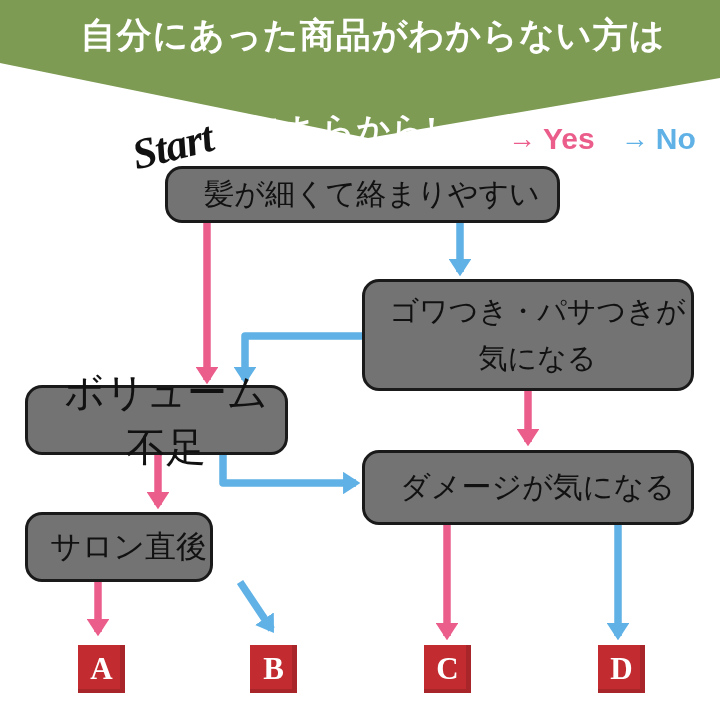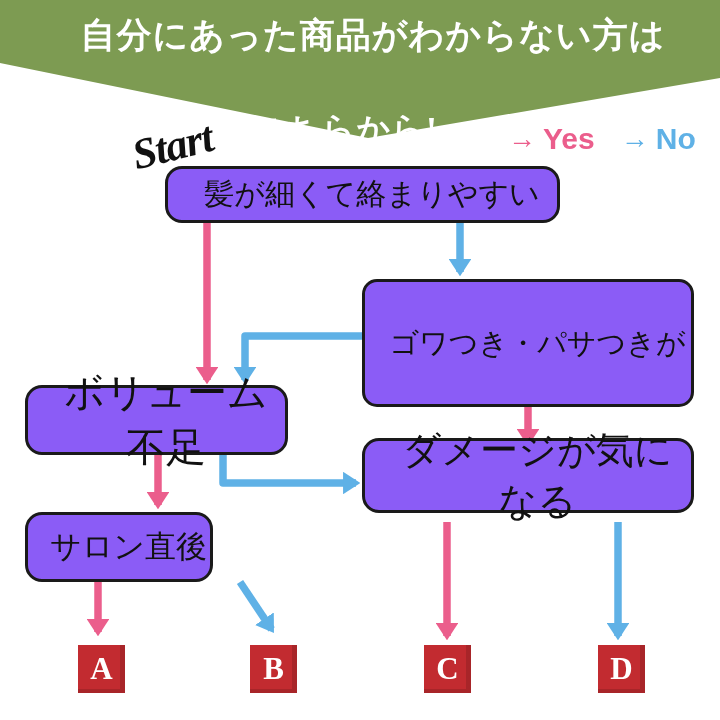--- a/index.html
+++ b/index.html
@@ -31,28 +31,28 @@
   .legend-arrow{font-weight:400;font-size:28px;line-height:1;}
   
   .start-label{
     position:absolute;left:133px;top:131px;z-index:4;
     font-family:"Liberation Serif","DejaVu Serif",serif;
     font-size:43px;font-weight:bold;font-style:italic;color:#111;
     transform:rotate(-14deg);transform-origin:left center;letter-spacing:-1px;
   }
   
   .node{
-    position:absolute;z-index:2;background:#8b5cf6;border:3px solid #1a1a1a;border-radius:17px;
+    position:absolute;z-index:2;background:#737373;border:3px solid #1a1a1a;border-radius:17px;
     display:flex;flex-direction:column;align-items:center;justify-content:center;
     color:#111;text-align:center;box-sizing:border-box;padding-left:19px;
   }
   .node-q1{left:165px;top:166px;width:395px;height:57px;font-size:30px;}
-  .node-q2{left:362px;top:279px;width:332px;height:128px;font-size:29px;line-height:1.62;border-radius:15px;}
+  .node-q2{left:362px;top:279px;width:332px;height:112px;font-size:29px;line-height:1.62;}
   .node-q3{left:25px;top:385px;width:263px;height:70px;font-size:40px;}
-  .node-q4{left:362px;top:438px;width:332px;height:75px;font-size:38px;}
+  .node-q4{left:362px;top:450px;width:332px;height:75px;font-size:30px;}
   .node-q5{left:25px;top:512px;width:188px;height:70px;font-size:31px;}
   
   .result{
     position:absolute;top:645px;width:47px;height:48px;z-index:2;
     background:var(--result_red,#c22b30);
     box-shadow:inset -5px -4px 0 rgba(0,0,0,0.13);
     display:flex;align-items:center;justify-content:center;
     color:#ffffff;font-family:"Liberation Serif","DejaVu Serif",serif;
     font-weight:bold;font-size:31px;
   }
@@ -106,20 +106,21 @@
     <path class="arrow no" d="M240,582 L271.6,629.4" marker-end="url(#head-no)"></path>
     <path class="arrow yes" d="M447,522 V636" marker-end="url(#head-yes)"></path>
     <path class="arrow no" d="M618,522 V636" marker-end="url(#head-no)"></path>
   </svg>
 
   <div class="node node-q1">
     <span>髪が細くて絡まりやすい</span>
   </div>
   <div class="node node-q2">
     <span>ゴワつき・パサつきが</span>
+    <span>気になる</span>
   </div>
   <div class="node node-q3">
     <span>ボリューム不足</span>
   </div>
   <div class="node node-q4">
     <span>ダメージが気になる</span>
   </div>
   <div class="node node-q5">
     <span>サロン直後</span>
   </div>

